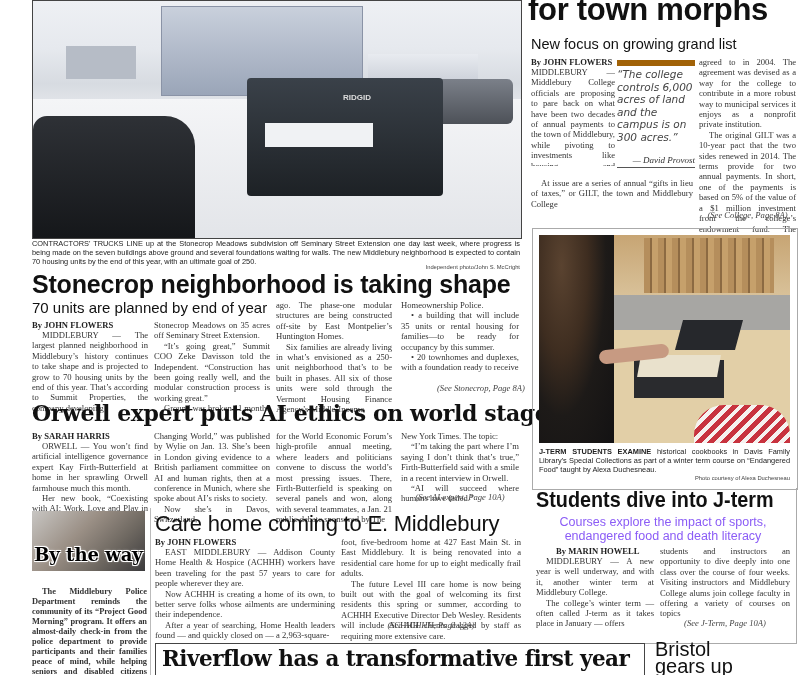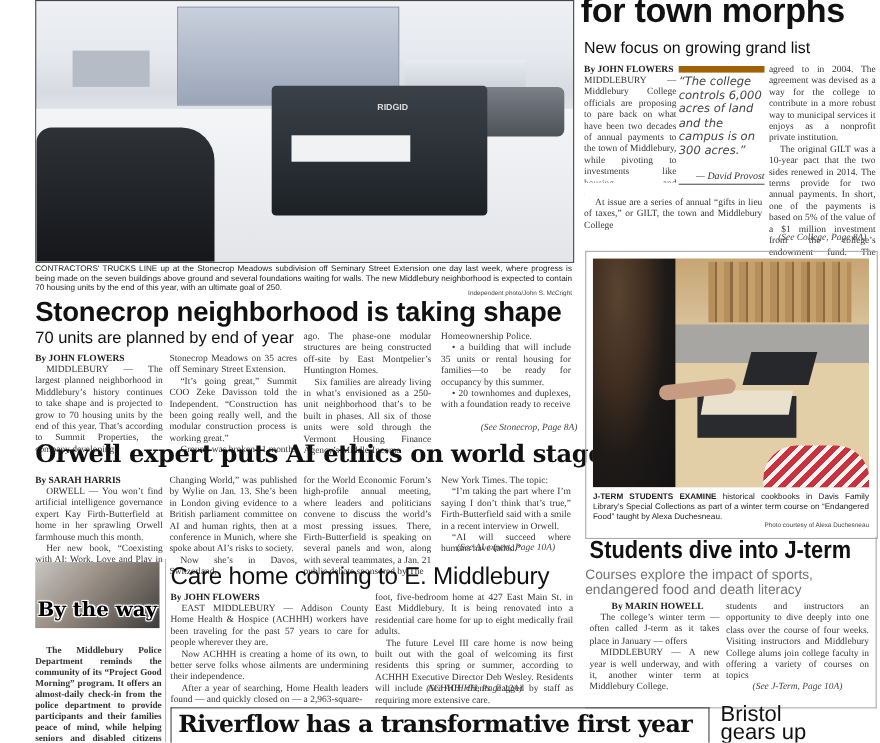--- a/index.html
+++ b/index.html
@@ -57,21 +57,21 @@
   .pj-person { position:absolute; left:0; top:0; width:75px; height:208px; background:radial-gradient(ellipse at 30% 15%,#5a4330 0%,#3e2d20 35%,#1d1a18 60%,#131213 100%); }
   .pj-arm { position:absolute; left:60px; top:112px; width:70px; height:14px; background:#c79a82; border-radius:7px; transform:rotate(-6deg); }
   .pj-book { position:absolute; left:95px; top:125px; width:90px; height:38px; background:#2a2b2e; }
   .pj-book-page { position:absolute; left:100px; top:120px; width:80px; height:22px; background:#e9e1cc; transform:skewX(-10deg); }
   .pj-stand { position:absolute; left:140px; top:85px; width:60px; height:30px; background:#26282c; transform:skewX(-15deg); }
   .pj-stripes { position:absolute; left:155px; top:170px; width:96px; height:40px; background:repeating-linear-gradient(135deg,#c8333f 0 5px,#f5f2f0 5px 9px); border-radius:30px 30px 0 0; }
   .jterm-caption { left:539px; top:447px; width:251px; }
   .jterm-credit { left:539px; top:475px; width:251px; }
 
   .h-jterm { left:536px; top:487px; font-family:"Liberation Sans",sans-serif; font-weight:bold; font-size:22.5px; color:#111; white-space:nowrap; transform:scaleX(0.88); transform-origin:left top; }
-  .sub-jterm { left:532px; top:515px; width:262px; font-family:"Liberation Sans",sans-serif; font-size:12.5px; line-height:14px; color:#737373; }
+  .sub-jterm { left:532px; top:515px; width:262px; text-align:center; font-family:"Liberation Sans",sans-serif; font-size:12.5px; line-height:14px; color:#8b5cf6; }
   .jterm-box { left:532px; top:488px; width:264px; height:155px; border-right:1px solid #aaa; border-bottom:1px solid #aaa; }
 
   
   .riverflow-box { left:155px; top:643px; width:488px; height:40px; border:1px solid #444; border-bottom:none; }
   .h-river { left:162px; top:646px; font-family:"DejaVu Serif",serif; font-weight:bold; font-size:21.5px; color:#111; white-space:nowrap; letter-spacing:-0.5px; }
   .h-bristol { left:655px; top:641px; font-family:"Liberation Sans",sans-serif; font-size:20px; line-height:17px; color:#111; }
 
   .rule-v { background:#bbb; width:1px; }
 </style>
 </head>
@@ -185,22 +185,22 @@
   <div class="pj-stripes"></div>
 </div>
 <div class="abs caption jterm-caption"><b>J-TERM STUDENTS EXAMINE</b><span> historical cookbooks in Davis Family Library’s Special Collections as part of a winter term course on “Endangered Food” taught by Alexa Duchesneau.</span></div>
 <div class="abs credit jterm-credit">Photo courtesy of Alexa Duchesneau</div>
 
 <div class="abs jterm-box"></div>
 <div class="abs h-jterm">Students dive into J-term</div>
 <div class="abs sub-jterm">Courses explore the impact of sports, endangered food and death literacy</div>
 <div class="abs byline" style="left:556px; top:546px;text-align:right;">By MARIN HOWELL</div>
 <div class="abs body-text" style="left:536px; top:556px; width:118px;">
+  <p class="para">MIDDLEBURY — A new year is well underway, and with it, another winter term at Middlebury College.</p>
   <p class="para">The college’s winter term — often called J-term as it takes place in January — offers</p>
-  <p class="para">MIDDLEBURY — A new year is well underway, and with it, another winter term at Middlebury College.</p>
 </div>
 <div class="abs body-text" style="left:660px; top:546px; width:130px;">
   <p class="para first">students and instructors an opportunity to dive deeply into one class over the course of four weeks. Visiting instructors and Middlebury College alums join college faculty in offering a variety of courses on topics</p>
 </div>
 <div class="abs jump" style="left:660px; top:618px; width:130px;">(See J-Term, Page 10A)</div>
 
 <div class="abs riverflow-box"></div>
 <div class="abs h-river">Riverflow has a transformative first year</div>
 <div class="abs h-bristol" style="width:100px;">Bristol gears up for poetry</div>
 

